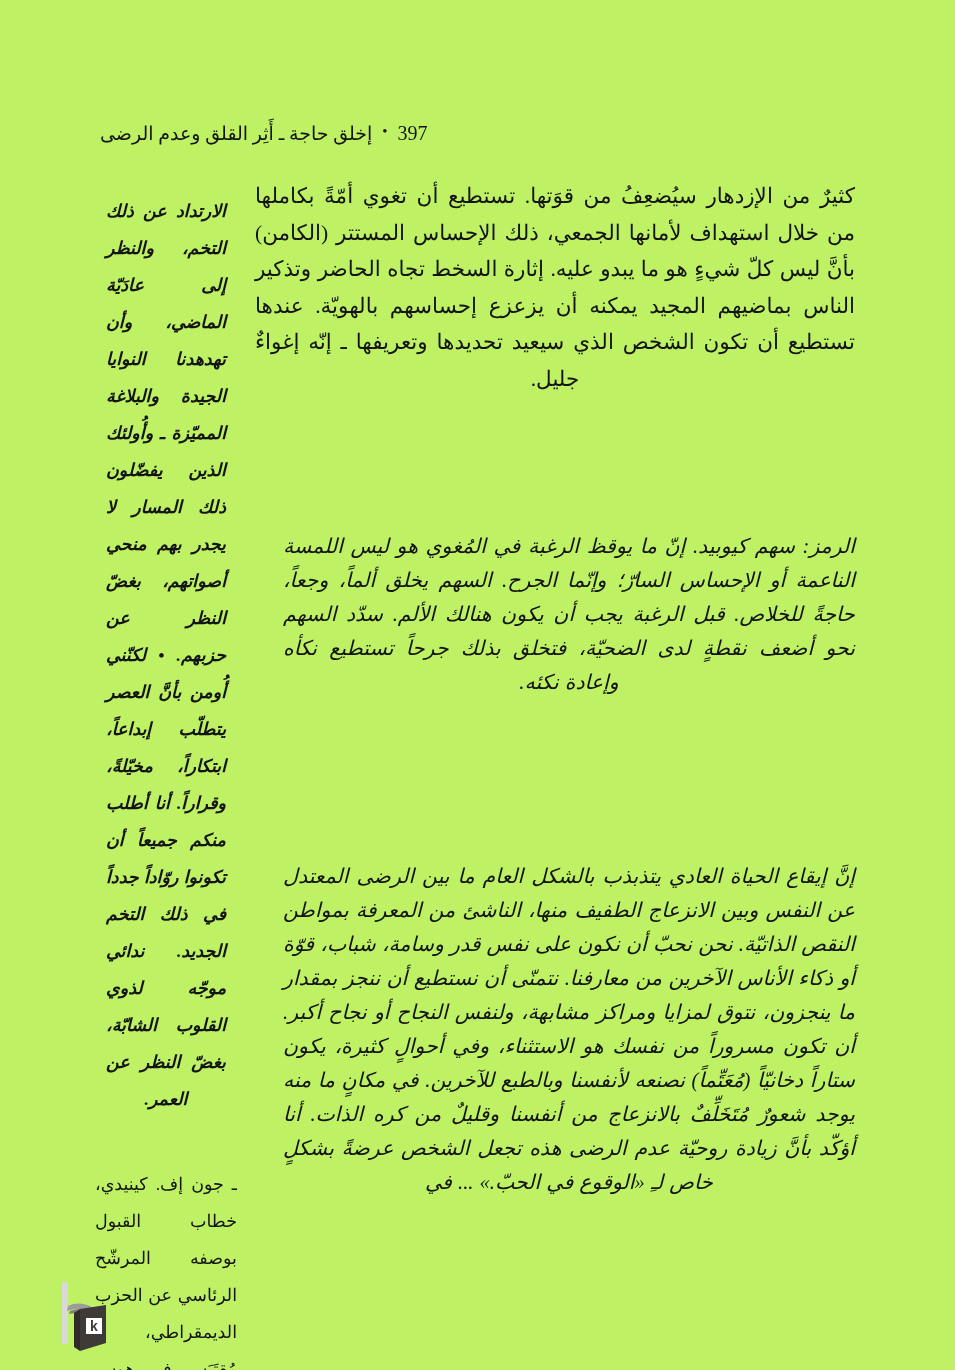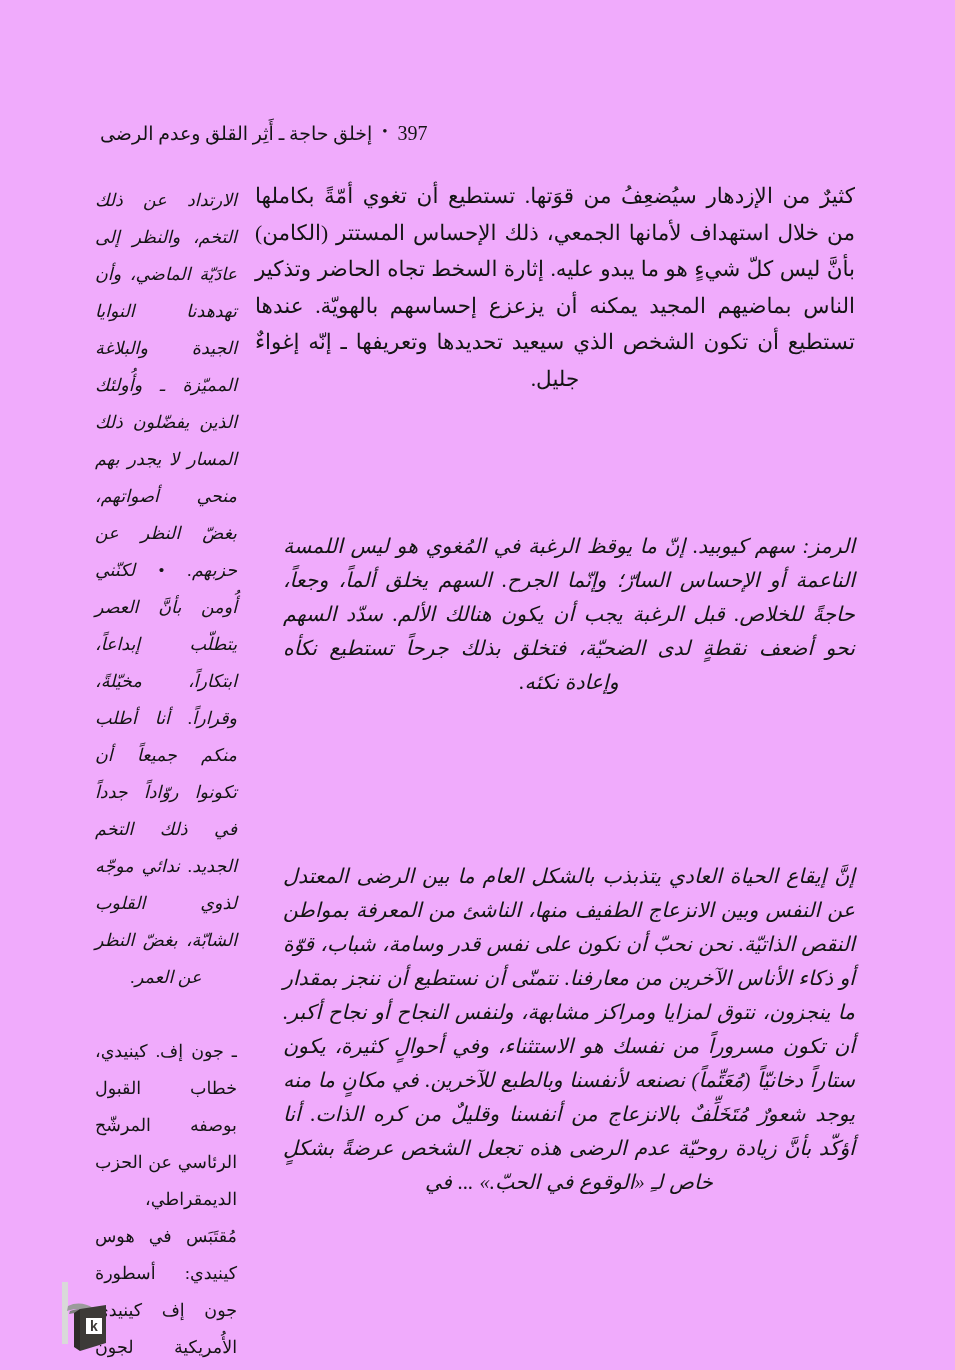--- a/index.html
+++ b/index.html
@@ -12,21 +12,21 @@
     height: 1370px;
     position: relative;
     overflow: hidden;
     font-family: "Liberation Serif", "DejaVu Serif", serif;
     color: #141414;
   }
 
   .page {
     position: absolute;
     inset: 0;
-    background: #f0abfc;
+    background: #bef264;
   }
 
   
   .running-head {
     position: absolute;
     top: 122px;
     right: 520px;
     left: 100px;
     display: flex;
     flex-direction: row-reverse;
@@ -98,21 +98,22 @@
   .quote-block { text-align: justify; text-align-last: center; }
 
   
   .side-note {
     font-style: italic;
     font-size: 17.5px;
     line-height: 37px;
     text-align: justify;
     text-align-last: center;
     direction: rtl;
-    margin: 0;
+    margin: 11px;
+    font-weight: bold;
   }
   .side-attrib {
     font-style: normal;
     font-size: 17.5px;
     line-height: 37px;
     text-align: justify;
     text-align-last: center;
     direction: rtl;
     margin: 0;
   }

